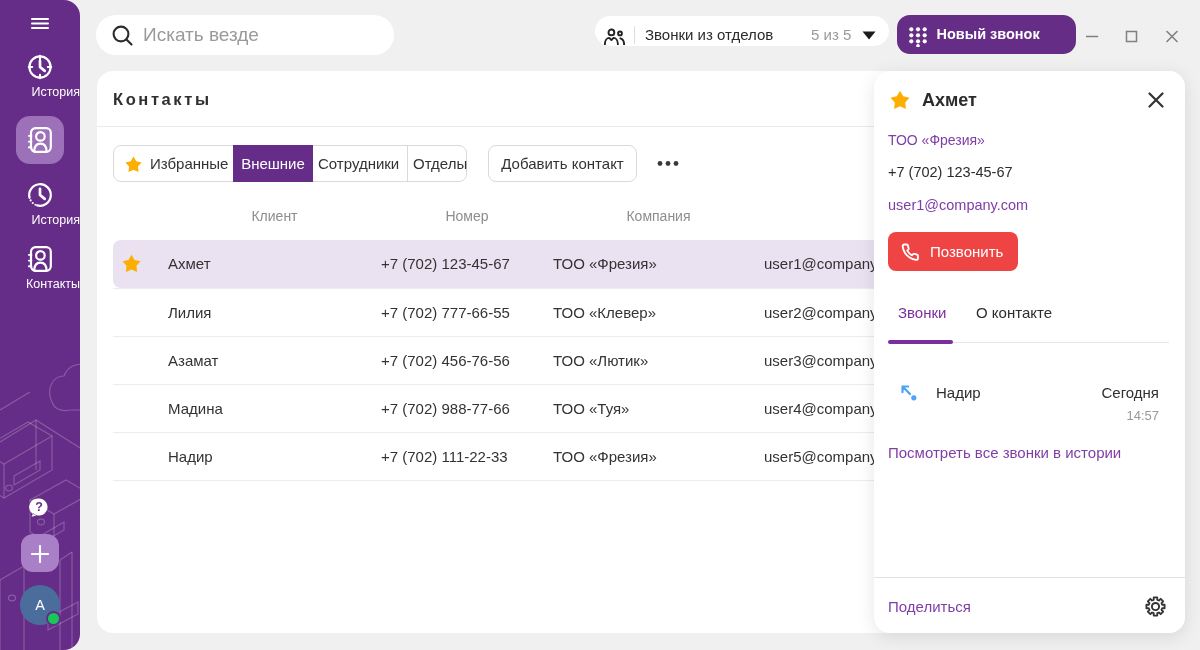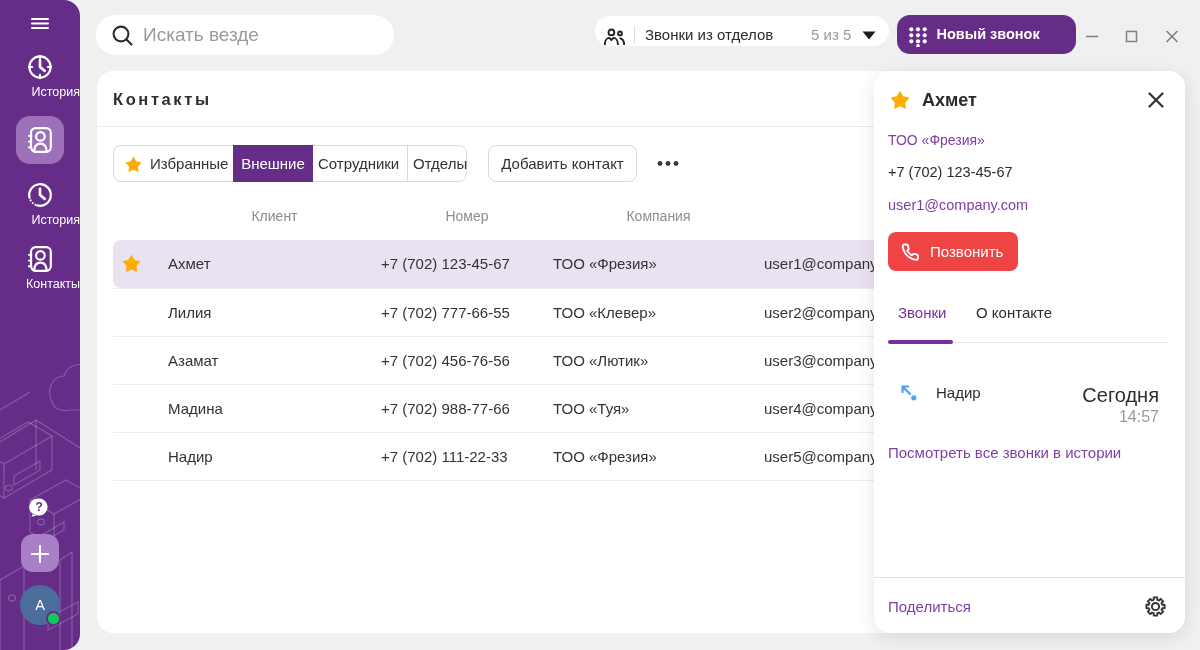--- a/index.html
+++ b/index.html
@@ -302,22 +302,22 @@
   <div class="p-tab1">Звонки</div>
   <div class="p-tab2">О контакте</div>
   <div class="p-track"></div>
   <div class="p-ul"></div>
 
   <svg class="abs" style="left:25px;top:312px;" width="18" height="18" viewBox="0 0 18 18" fill="none">
     <path d="M11 11 L3.5 3.5 M3.5 9.2 L3.5 3.5 L9.2 3.5" stroke="#4da3f5" stroke-width="2.2" stroke-linecap="round" stroke-linejoin="round"></path>
     <circle cx="14.8" cy="14.8" r="2.6" fill="#4da3f5"></circle>
   </svg>
   <div class="abs" style="left:62px;top:313px;font-size:15px;color:#2e2e2e;">Надир</div>
-  <div class="abs" style="left:166px;top:313px;width:119px;text-align:right;font-size:20px;color:#2e2e2e;">Сегодня</div>
-  <div class="abs" style="left:166px;top:337px;width:119px;text-align:right;font-size:16px;color:#9a9a9a;">14:57</div>
+  <div class="abs" style="left:166px;top:313px;width:119px;text-align:right;font-size:15px;color:#2e2e2e;">Сегодня</div>
+  <div class="abs" style="left:166px;top:337px;width:119px;text-align:right;font-size:13px;color:#9a9a9a;">14:57</div>
 
   <div class="p-link" style="left:14px; top:373px;">Посмотреть все звонки в истории</div>
   <div class="p-divider"></div>
   <div class="p-link" style="left:14px; top:527px;">Поделиться</div>
   <svg class="abs" style="left:271px;top:525px;" width="21" height="21" viewBox="0 0 24 24" fill="none" stroke="#333" stroke-width="2" stroke-linejoin="round">
     <path d="M22.41 9.98 L22.41 14.02 L19.63 14.04 L18.84 15.95 L20.79 17.93 L17.93 20.79 L15.95 18.84 L14.04 19.63 L14.02 22.41 L9.98 22.41 L9.96 19.63 L8.05 18.84 L6.07 20.79 L3.21 17.93 L5.16 15.95 L4.37 14.04 L1.59 14.02 L1.59 9.98 L4.37 9.96 L5.16 8.05 L3.21 6.07 L6.07 3.21 L8.05 5.16 L9.96 4.37 L9.98 1.59 L14.02 1.59 L14.04 4.37 L15.95 5.16 L17.93 3.21 L20.79 6.07 L18.84 8.05 L19.63 9.96 Z" stroke-width="2.1"></path>
     <circle cx="12" cy="12" r="4.1" stroke-width="2.2"></circle>
   </svg>
 </div>
 

